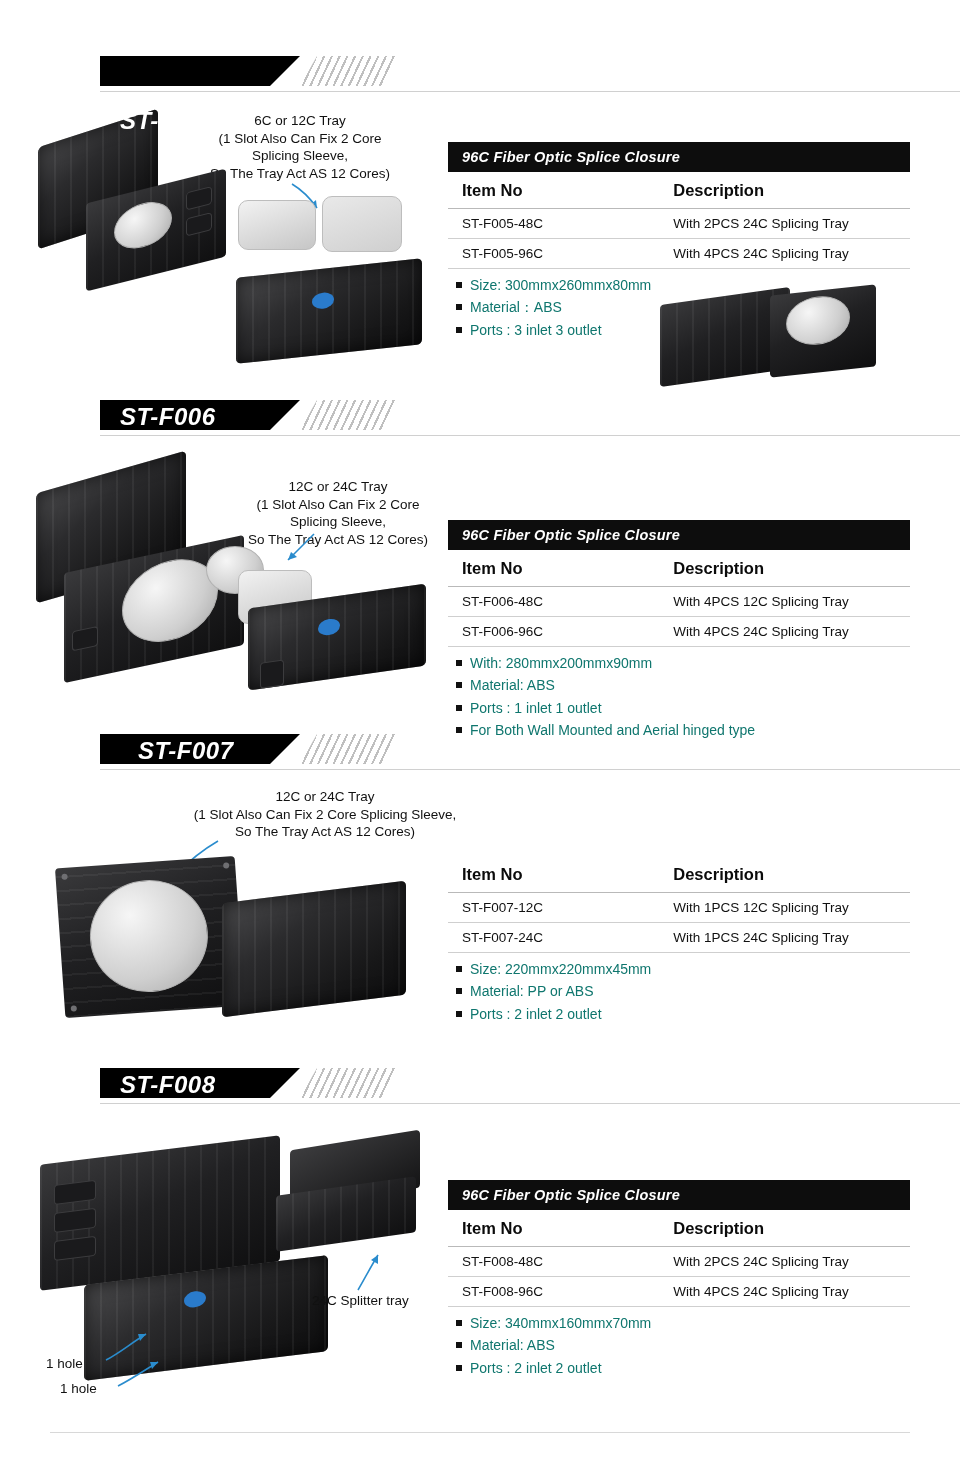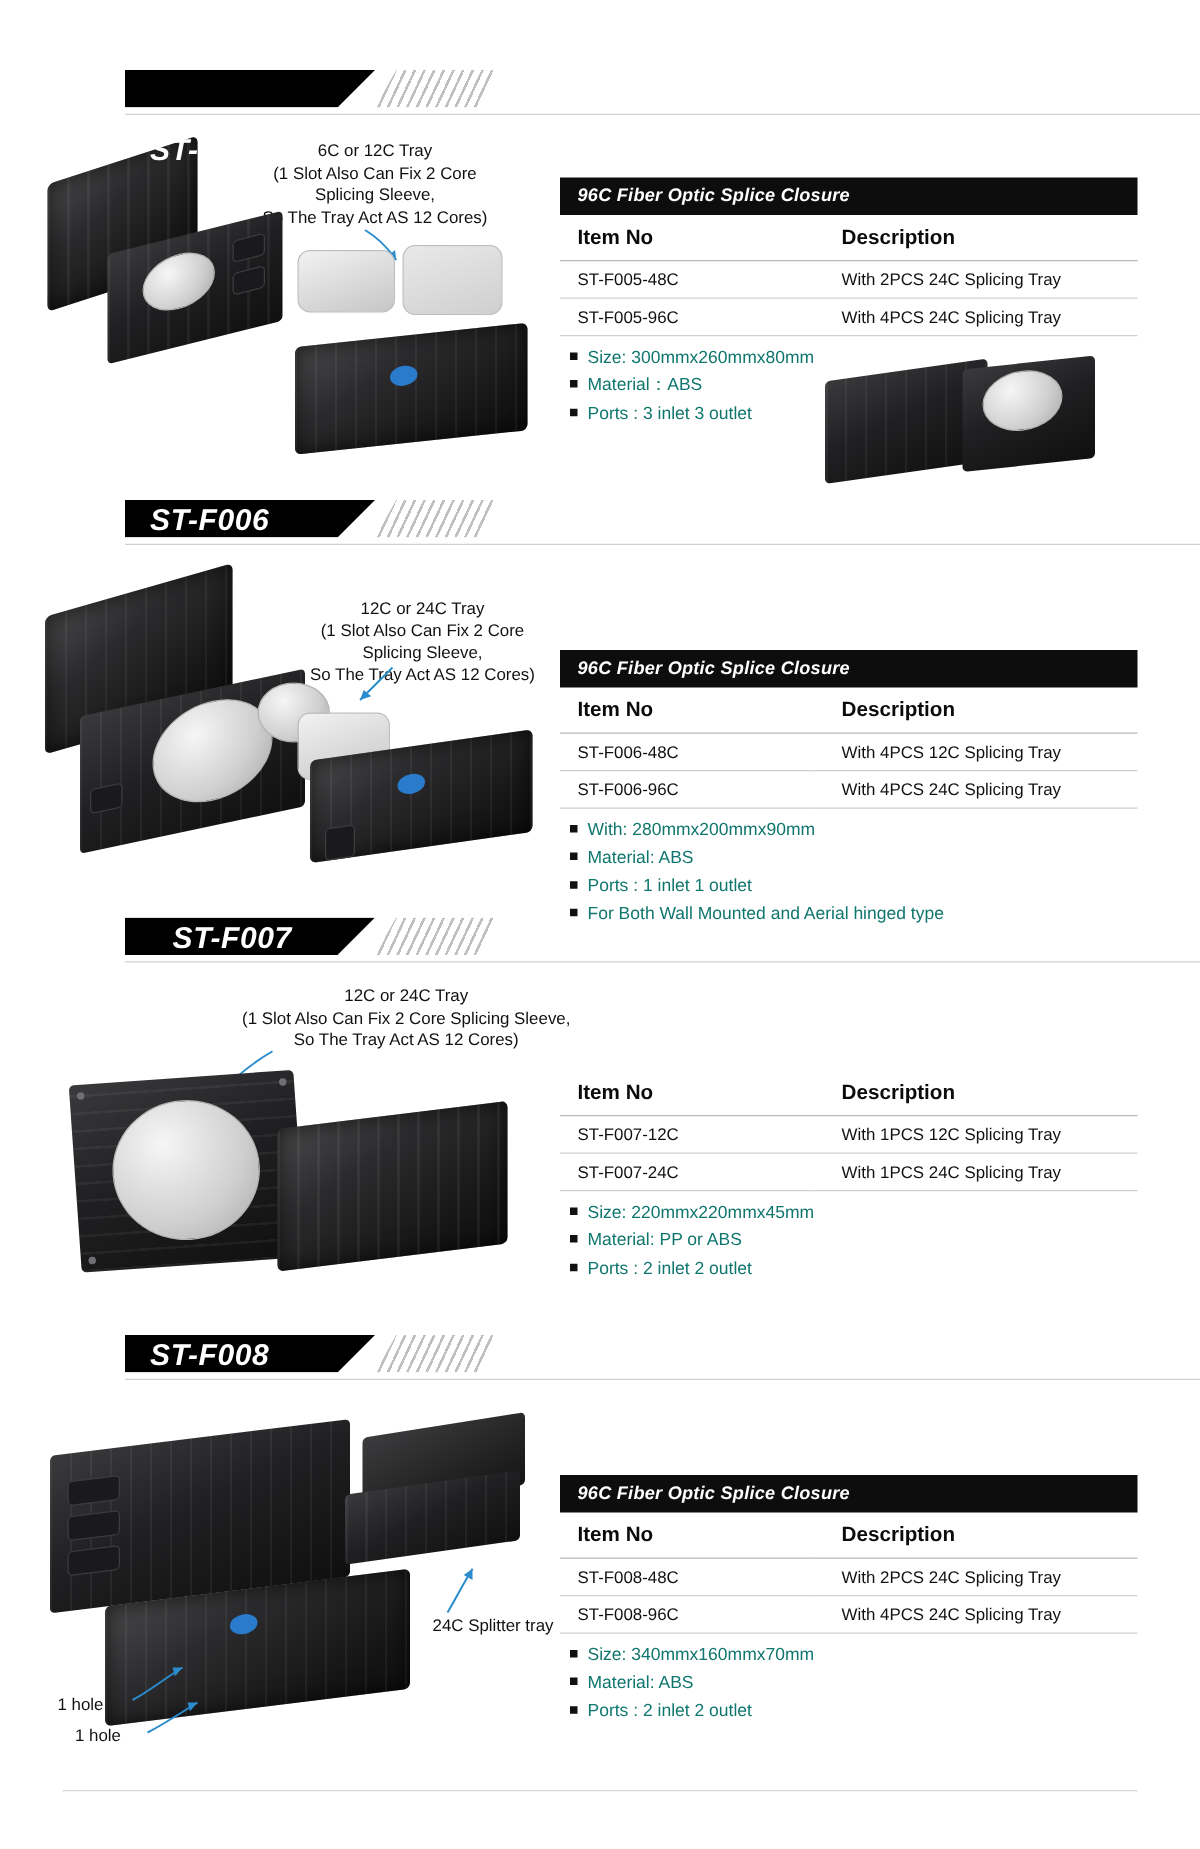--- a/index.html
+++ b/index.html
@@ -430,21 +430,21 @@
     </div>
   </div>
 
   <div class="photo" style="left:84px; top:1270px; width:250px; height:110px;">
     <div class="box-dark" style="position:absolute; left:0; top:0; width:244px; height:96px; transform:skewY(-7deg);">
       <div class="ribs"></div>
       <div class="blue-dot" style="left:100px; top:20px;"></div>
     </div>
   </div>
 
-  <div class="callout left" style="left:346px; top:1292px; width:120px;">24C Splitter tray</div>
+  <div class="callout left" style="left:312px; top:1292px; width:120px;">24C Splitter tray</div>
   <div class="arrow" style="left:352px; top:1252px;">
     <svg width="34" height="40" viewBox="0 0 34 40">
       <path d="M6 38 C 12 28, 18 16, 26 3" stroke="#2a8ccd" stroke-width="1.6" fill="none"></path>
       <path d="M26 3 L 26 12 L 19 8 Z" fill="#2a8ccd"></path>
     </svg>
   </div>
 
   <div class="callout left" style="left:46px; top:1355px; width:80px;">1 hole</div>
   <div class="arrow" style="left:104px; top:1330px;">
     <svg width="46" height="34" viewBox="0 0 46 34">

